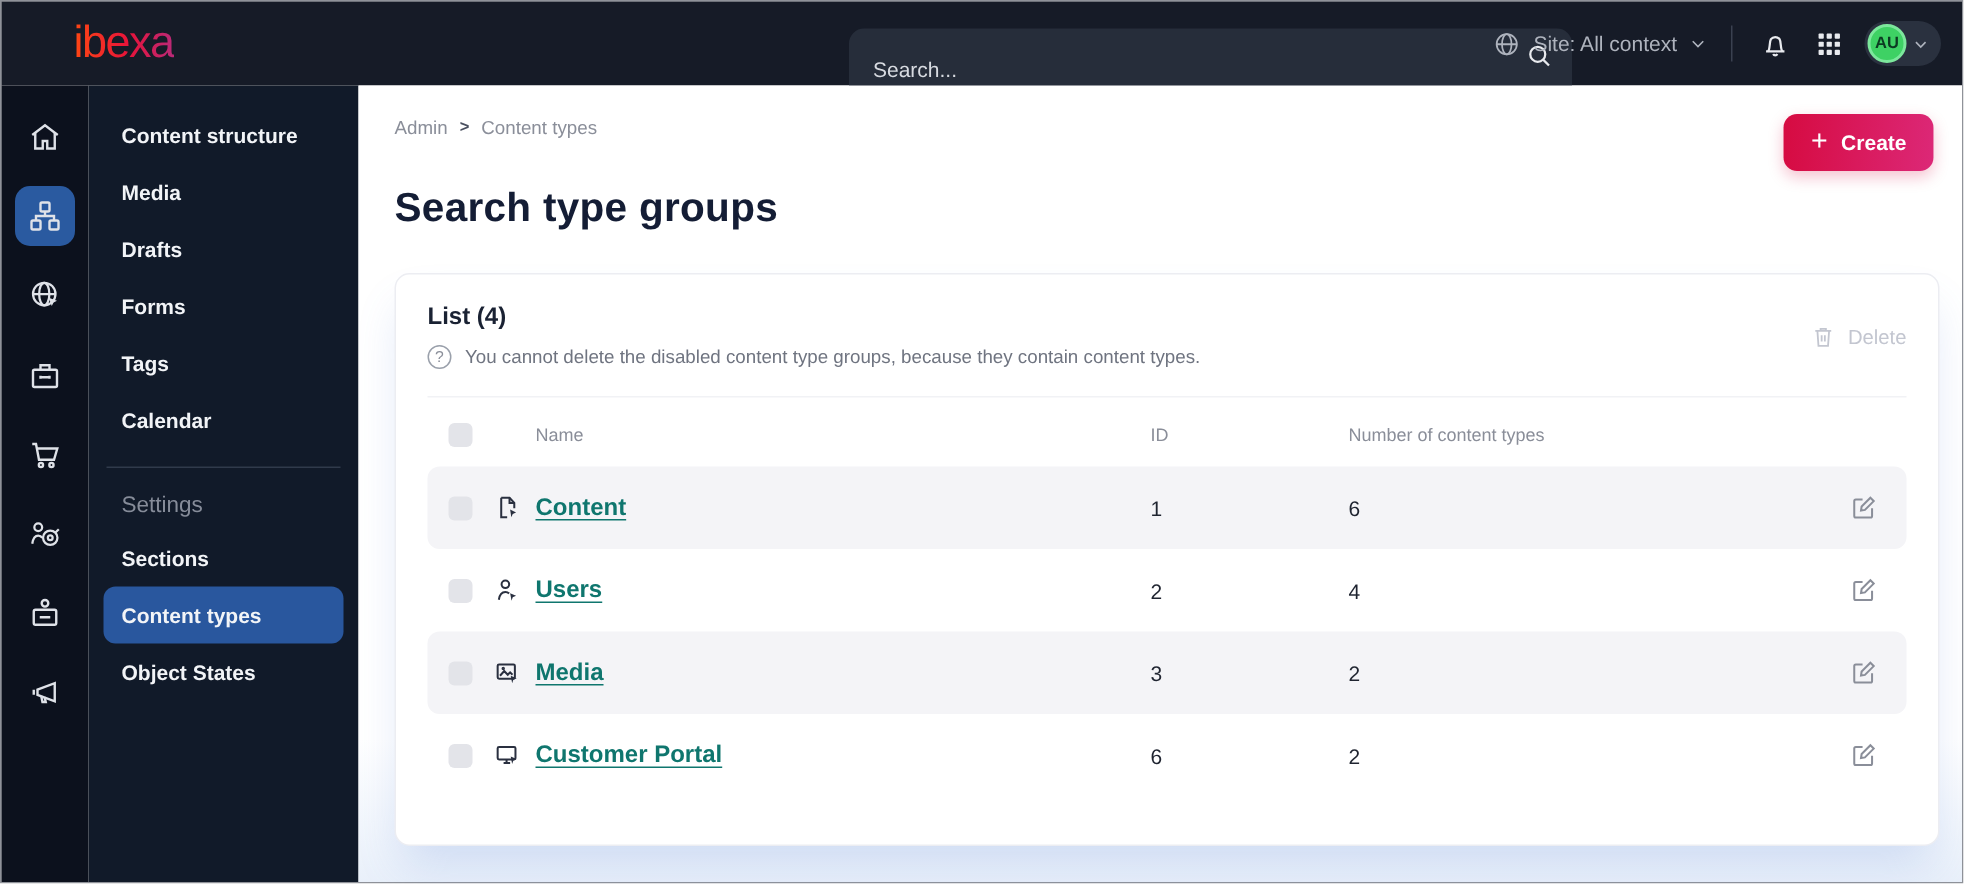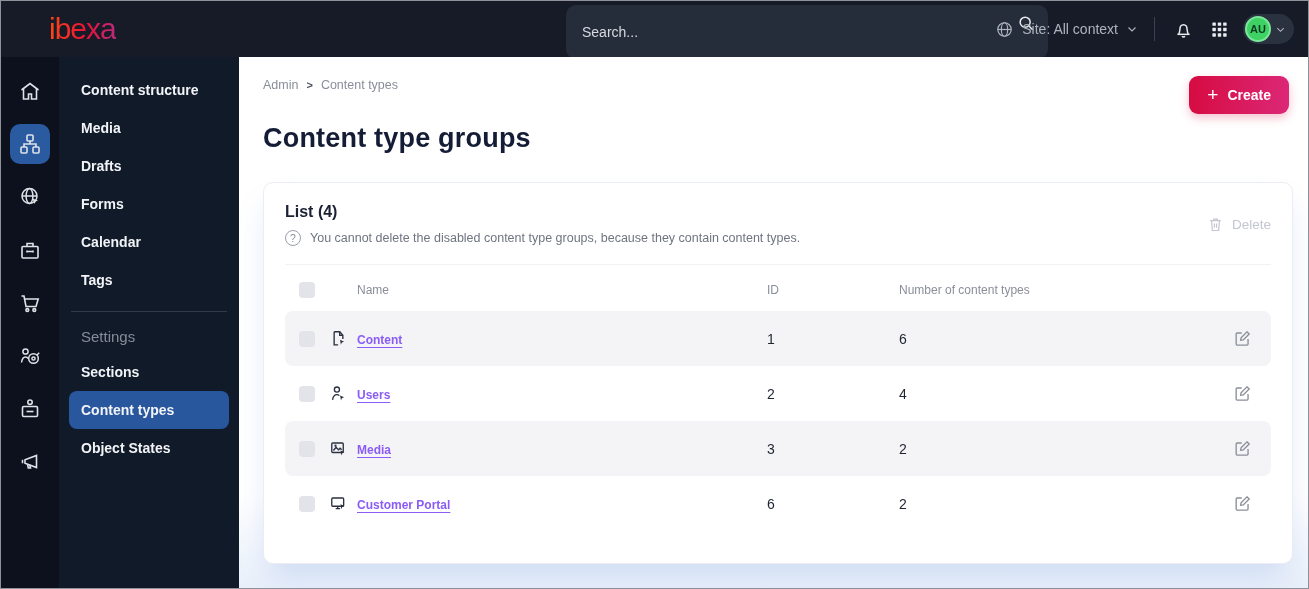--- a/index.html
+++ b/index.html
@@ -14,21 +14,21 @@
   .topbar {
     height:56px; flex:0 0 56px; background:#161b27;
     display:flex; align-items:center; position:relative;
   }
   .brand {
     margin-left:48px; font-size:30px; font-weight:400; letter-spacing:-1px;
     background:linear-gradient(90deg,#ff4713 0%,#e6133a 55%,#b92a78 100%);
     -webkit-background-clip:text; background-clip:text; color:transparent;
     font-style:normal; line-height:1;
   }
-  .searchwrap { position:absolute; left:565px; top:4px; width:482px; height:54px; }
+  .searchwrap { position:absolute; left:565px; top:18px; width:482px; height:54px; }
   .searchwrap input {
     width:100%; height:100%; background:#262d3a; border:none; border-radius:10px;
     color:#e8eaee; font-size:14px; padding:0 40px 0 16px; outline:none;
     font-family:"Liberation Sans","DejaVu Sans",sans-serif;
   }
   .searchwrap input::placeholder { color:#d7dae0; }
   .search-ic { position:absolute; right:12px; top:8px; color:#e8eaee; }
   .top-right { position:absolute; right:14px; top:0; height:56px; display:flex; align-items:center; gap:12px; color:#aeb3bd; }
   .site-ctx { display:flex; align-items:center; gap:8px; font-size:14px; color:#aeb3bd; cursor:pointer; }
   .vdiv { width:1px; height:24px; background:#3a4150; margin:0 4px; }
@@ -91,21 +91,21 @@
 
   .table { margin-top:18px; border-top:1px solid #f1f2f5; padding-top:4px; }
   .trow {
     display:grid; grid-template-columns:30px 28px 410px 132px 1fr 30px;
     align-items:center; padding:0 14px; height:55px; border-radius:8px;
   }
   .trow.header { height:42px; }
   .trow.shaded { background:#f4f4f7; }
   .th { font-size:12px; color:#8a8e99; }
   .cell { font-size:14px; color:#1f2430; }
-  .name-link { color:#8b5cf6; font-weight:600; text-decoration:underline; text-underline-offset:3px; font-size:12px; }
+  .name-link { color:#0f766e; font-weight:600; text-decoration:underline; text-underline-offset:3px; font-size:16px; }
   .checkbox { width:16px; height:16px; border-radius:4px; background:#e3e4e9; display:inline-block; cursor:pointer; }
   .row-ic { color:#2a3040; display:flex; align-items:center; }
   .edit-btn { background:none; border:none; color:#8a8e99; cursor:pointer; display:flex; align-items:center; justify-content:center; padding:2px; }
   svg { display:block; }
 </style>
 </head>
 <body>
 
 <div class="frame">
 
@@ -252,43 +252,43 @@
             </svg>
           </span>
       </button>
     </nav>
 
     <nav class="menu">
       <button class="menu-item">Content structure</button>
       <button class="menu-item">Media</button>
       <button class="menu-item">Drafts</button>
       <button class="menu-item">Forms</button>
+      <button class="menu-item">Tags</button>
       <button class="menu-item">Calendar</button>
-      <button class="menu-item">Tags</button>
       <div class="menu-divider"></div>
       <div class="menu-section">Settings</div>
       <button class="menu-item">Sections</button>
       <button class="menu-item active">Content types</button>
       <button class="menu-item">Object States</button>
     </nav>
 
     <main class="main">
 
       <div class="breadcrumb">
         <span>Admin</span>
         <span class="sep">&gt;</span>
         <span>Content types</span>
       </div>
 
       <button class="create-btn">
         <span class="plus">+</span>
         <span>Create</span>
       </button>
 
-      <h1 class="page-title">Content type groups</h1>
+      <h1 class="page-title">Search type groups</h1>
 
       <section class="card">
         <div class="card-head">
           <div>
             <div class="list-title">List (4)</div>
             <div class="hint">
               <span class="qmark">?</span>
               <span>You cannot delete the disabled content type groups, because they contain content types.</span>
             </div>
           </div>

